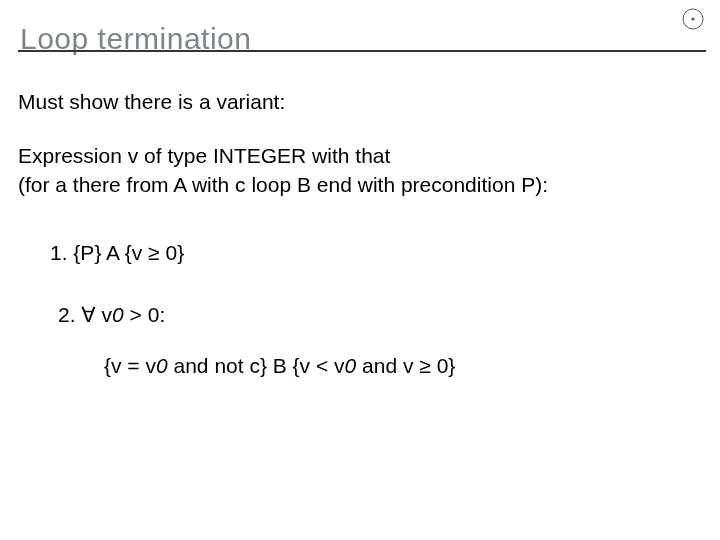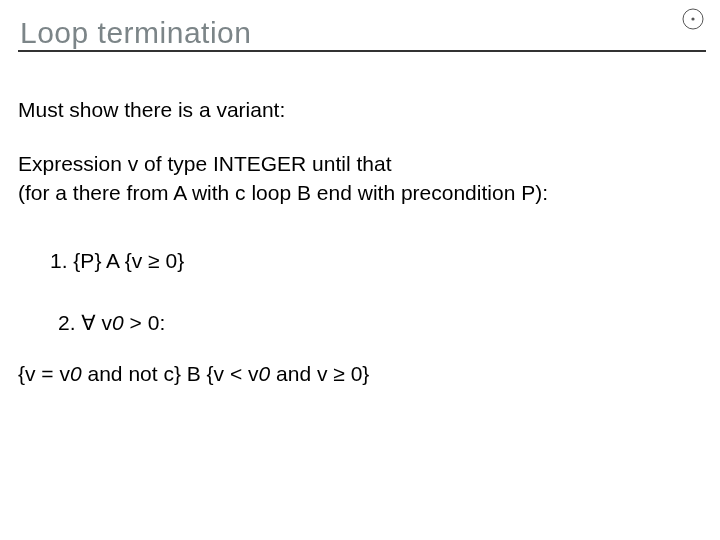--- a/index.html
+++ b/index.html
@@ -13,21 +13,21 @@
   }
   .slide {
     position: relative;
     width: 720px;
     height: 540px;
     box-sizing: border-box;
   }
   .title {
     position: absolute;
     left: 20px;
-    top: 16px;
+    top: 22px;
     font-family: "Trebuchet MS", sans-serif;
     font-size: 30px;
     color: #7c8588;
     letter-spacing: 0.5px;
   }
   .rule {
     position: absolute;
     left: 18px;
     top: 50px;
     width: 688px;
@@ -37,30 +37,30 @@
   .logo {
     position: absolute;
     right: 16px;
     top: 8px;
     width: 22px;
     height: 22px;
   }
   .body {
     position: absolute;
     left: 18px;
-    top: 96px;
+    top: 88px;
     width: 684px;
     font-size: 21px;
     line-height: 1.35;
   }
   .para1 { margin-bottom: 26px; }
   .para2 { margin-bottom: 40px; }
   .sub { margin-left: 32px; margin-bottom: 34px; }
   .sub2a { margin-left: 40px; margin-bottom: 22px; }
-  .sub2b { }
+  .sub2b { margin-left: 86px; }
   .underline { }
   .bold { font-weight: normal; }
   .ital { font-style: italic; }
 </style>
 </head>
 <body>
 
 <div class="slide">
 
   <div class="title">Loop termination</div>
@@ -72,21 +72,21 @@
     </svg>
   </div>
 
   <div class="rule"></div>
 
   <div class="body">
 
     <div class="para1">Must show there is a variant:</div>
 
     <div class="para2">
-      <span>Expression v of type </span><span class="underline">INTEGER</span><span> until that</span><br>
+      <span>Expression v of type </span><span class="underline">INTEGER</span><span> with that</span><br>
       <span>(for a there </span><span class="bold">from</span><span> A </span><span class="bold">with</span><span> c </span><span class="bold">loop</span><span> B  </span><span class="bold">end</span><span> with precondition P):</span>
     </div>
 
     <div class="sub">
       <span>1. </span><span>{P}  A  {v </span><span class="underline">≥</span><span> 0}</span>
     </div>
 
     <div class="sub2a">
       <span>2.  </span><span>∀</span><span> v</span><span class="ital">0</span><span> &gt; 0:</span>
     </div>

